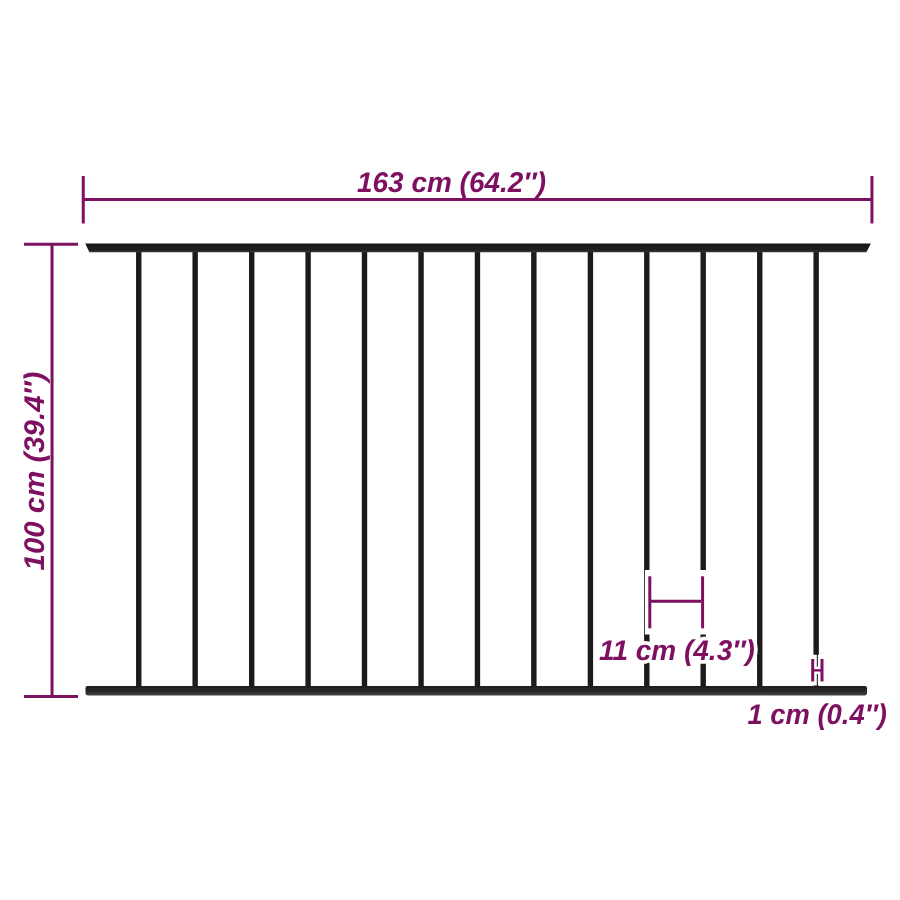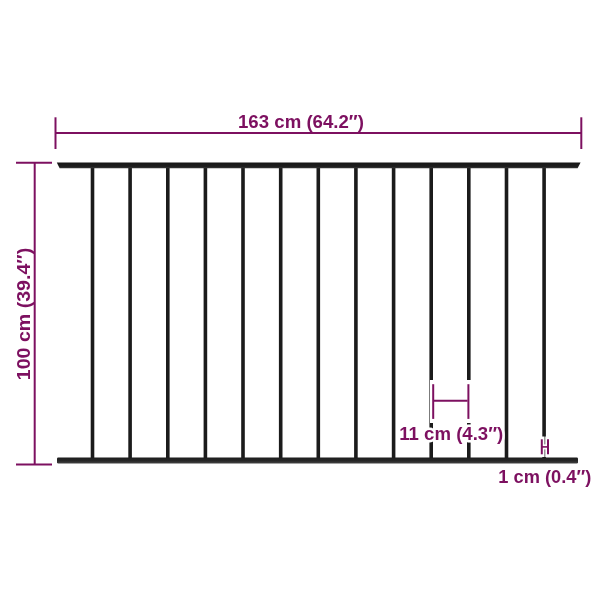--- a/index.html
+++ b/index.html
@@ -1,16 +1,16 @@
 <!DOCTYPE html>
 <html><head>
 <meta charset="utf-8">
 <style>
   html,body{margin:0;padding:0;background:#ffffff;}
-  .stage{position:relative;width:600px;height:540px;background:#ffffff;overflow:hidden;}
+  .stage{position:relative;width:600px;height:540px;background:#ffffff;overflow:hidden;font-style:italic;}
   svg{display:block;}
   text{font-family:"Liberation Sans", sans-serif;font-weight:bold;fill:#7d1060;}
 </style>
 </head>
 <body>
 <div class="stage">
 <svg width="600" height="600" viewBox="0 0 600 600">
 
   <line x1="55.5" y1="133" x2="581.3" y2="133" stroke="#7d1060" stroke-width="2"></line>
 

